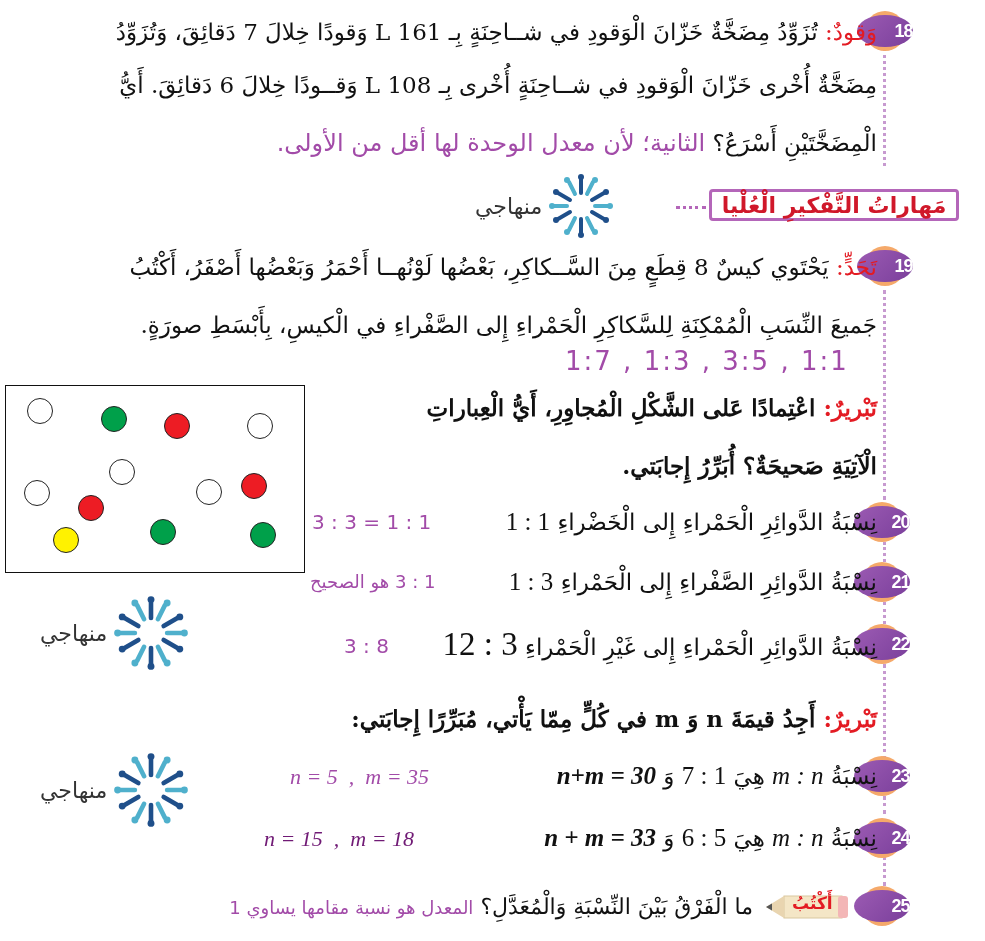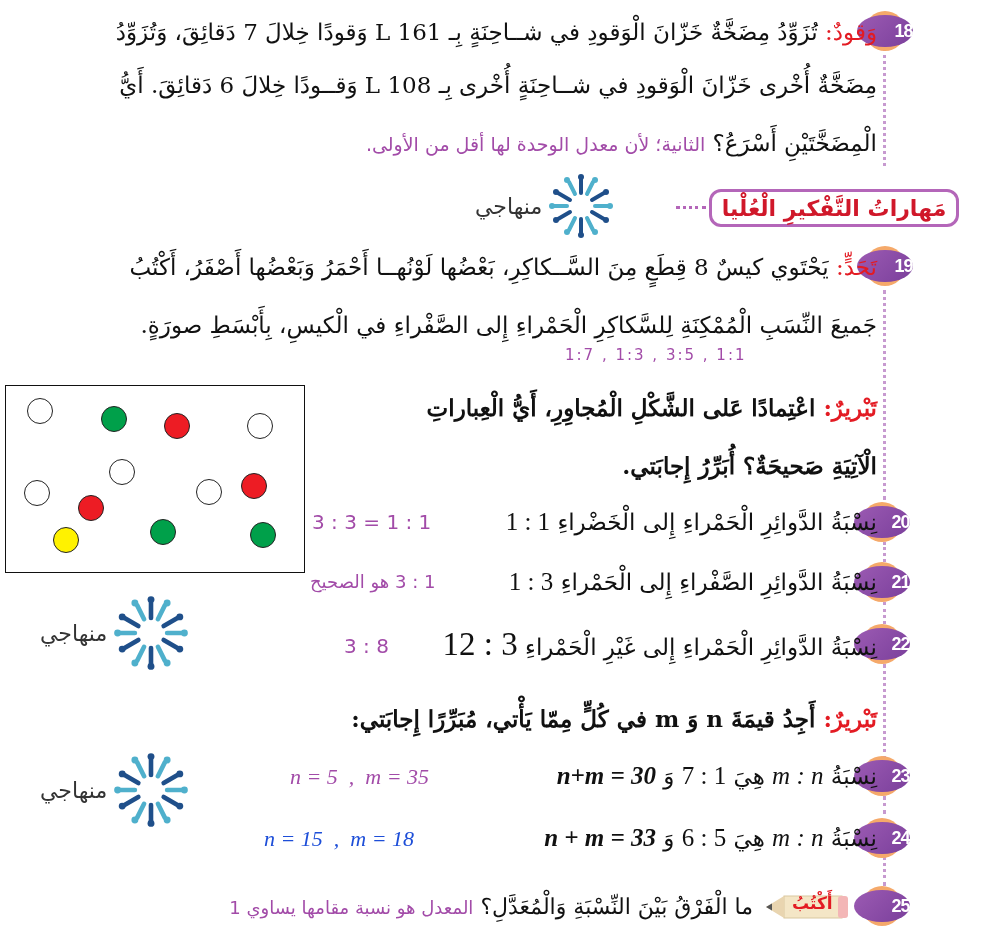--- a/index.html
+++ b/index.html
@@ -14,22 +14,22 @@
   .math { font-family:"Liberation Serif", serif; }
   .badge { position:absolute; width:40px; height:40px; border-radius:50%;
            background:#f5a96a; display:flex; align-items:center; justify-content:center; }
   .badge .inner { width:32px; height:32px; border-radius:50%;
            background:linear-gradient(135deg,#9c5bb3,#7a3f9b);
            color:#fff; font-family:"Liberation Sans", sans-serif; font-weight:bold;
            font-size:18px; display:flex; align-items:center; justify-content:center; letter-spacing:-1px;padding-left:37px; }
   .dots { position:absolute; left:883px; width:0; border-left:3px dotted #c79ad0; }
   .logo { position:absolute; display:flex; align-items:center; gap:6px; }
   .logo-text { font-family:"DejaVu Sans", sans-serif; font-size:22px; color:#333; }
-  .hots { position:absolute; left:709px; top:189px; width:250px; height:38px;
-          border:3px solid #b466b9; border-radius:12px; background:#fff;
+  .hots { position:absolute; left:709px; top:189px; width:250px; height:32px;
+          border:3px solid #b466b9; border-radius:4px; background:#fff;
           display:flex; align-items:center; justify-content:center; box-sizing:border-box; }
   .hots span { color:#d0182a; font-family:"DejaVu Sans", sans-serif; font-weight:bold; font-size:22px; }
   .hots-dots { position:absolute; left:676px; top:206px; width:30px; border-top:3px dotted #b466b9; }
   .figure { position:absolute; left:5px; top:385px; width:300px; height:188px;
             border:1.5px solid #111; box-sizing:border-box; background:#fff; }
   .circ { position:absolute; width:26px; height:26px; border-radius:50%;
           border:1.3px solid #222; box-sizing:border-box; }
   .pencil { position:absolute; left:764px; top:892px; width:86px; height:30px; }
 </style>
 </head>
@@ -48,21 +48,21 @@
 </div>
 <div class="line rtl" style="top:17px;">
   <span class="red">وَقودٌ:</span>
   <span>تُزَوِّدُ مِضَخَّةٌ خَزّانَ الْوَقودِ في شــاحِنَةٍ بِـ L 161 وَقودًا خِلالَ 7 دَقائِقَ، وَتُزَوِّدُ</span>
 </div>
 <div class="line rtl" style="top:70px;">
   <span>مِضَخَّةٌ أُخْرى خَزّانَ الْوَقودِ في شــاحِنَةٍ أُخْرى بِـ L 108 وَقــودًا خِلالَ 6 دَقائِقَ. أَيُّ</span>
 </div>
 <div class="line rtl" style="top:128px;">
   <span>الْمِضَخَّتَيْنِ أَسْرَعُ؟</span>
-  <span class="purple" style="font-size:19px;">الثانية؛ لأن معدل الوحدة لها أقل من الأولى.</span>
+  <span class="purple" style="font-size:24px;">الثانية؛ لأن معدل الوحدة لها أقل من الأولى.</span>
 </div>
 
 <div class="hots-dots"></div>
 <div class="hots">
   <span>مَهاراتُ التَّفْكيرِ الْعُلْيا</span>
 </div>
 <div class="logo" style="left:475px;top:173px;">
   <span class="logo-text">منهاجي</span>
   <svg width="66" height="66" viewBox="0 0 66 66">
     <g fill="none" stroke-width="4" stroke-linecap="round">
@@ -105,21 +105,21 @@
 <div class="badge" style="left:865px;top:246px;">
   <div class="inner">19</div>
 </div>
 <div class="line rtl" style="top:252px;">
   <span class="red">تَحَدٍّ:</span>
   <span>يَحْتَوي كيسٌ 8 قِطَعٍ مِنَ السَّــكاكِرِ، بَعْضُها لَوْنُهــا أَحْمَرُ وَبَعْضُها أَصْفَرُ، أَكْتُبُ</span>
 </div>
 <div class="line rtl" style="top:310px;">
   <span>جَميعَ النِّسَبِ الْمُمْكِنَةِ لِلسَّكاكِرِ الْحَمْراءِ إِلى الصَّفْراءِ في الْكيسِ، بِأَبْسَطِ صورَةٍ.</span>
 </div>
-<div class="abs purple" style="left:565px;top:346px;font-size:15px;letter-spacing:2px;white-space:nowrap;direction:ltr;">1:7 , 1:3 , 3:5 , 1:1</div>
+<div class="abs purple" style="left:565px;top:346px;font-size:26px;letter-spacing:2px;white-space:nowrap;direction:ltr;">1:7 , 1:3 , 3:5 , 1:1</div>
 
 <div class="line rtl bold" style="top:393px;">
   <span class="red">تَبْريرٌ:</span>
   <span>اعْتِمادًا عَلى الشَّكْلِ الْمُجاوِرِ، أَيُّ الْعِباراتِ</span>
 </div>
 <div class="line rtl bold" style="top:451px;">
   <span>الْآتِيَةِ صَحيحَةٌ؟ أُبَرِّرُ إِجابَتي.</span>
 </div>
 
 <div class="figure">
@@ -226,21 +226,21 @@
   <div class="inner">24</div>
 </div>
 <div class="line rtl" style="top:823px;">
   <span>نِسْبَةُ</span>
   <span class="math" style="font-style:italic;font-size:25px;">m : n</span>
   <span>هِيَ</span>
   <span class="math" style="font-size:25px;margin-top:48px;">5 : 6</span>
   <span>وَ</span>
   <span class="math" style="font-style:italic;font-size:25px;font-weight:bold;direction:ltr;unicode-bidi:embed;">n + m = 33</span>
 </div>
-<div class="abs purple math" style="left:264px;top:826px;font-size:22px;font-style:italic;white-space:pre;direction:ltr;color:#1d4ed8;">n = 15  ,  m = 18</div>
+<div class="abs purple math" style="left:264px;top:826px;font-size:22px;font-style:italic;white-space:pre;direction:ltr;color:#701a75;">n = 15  ,  m = 18</div>
 
 <div class="logo" style="left:40px;top:752px;">
   <span class="logo-text">منهاجي</span>
   <svg width="76" height="76" viewBox="0 0 66 66">
     <g fill="none" stroke-width="4" stroke-linecap="round">
       <g stroke="#1f4f8a">
           <path d="M33 6 L33 20"></path>
           <path d="M56 20 L44 27"></path>
           <path d="M56 46 L44 39"></path>
           <path d="M33 60 L33 46"></path>

